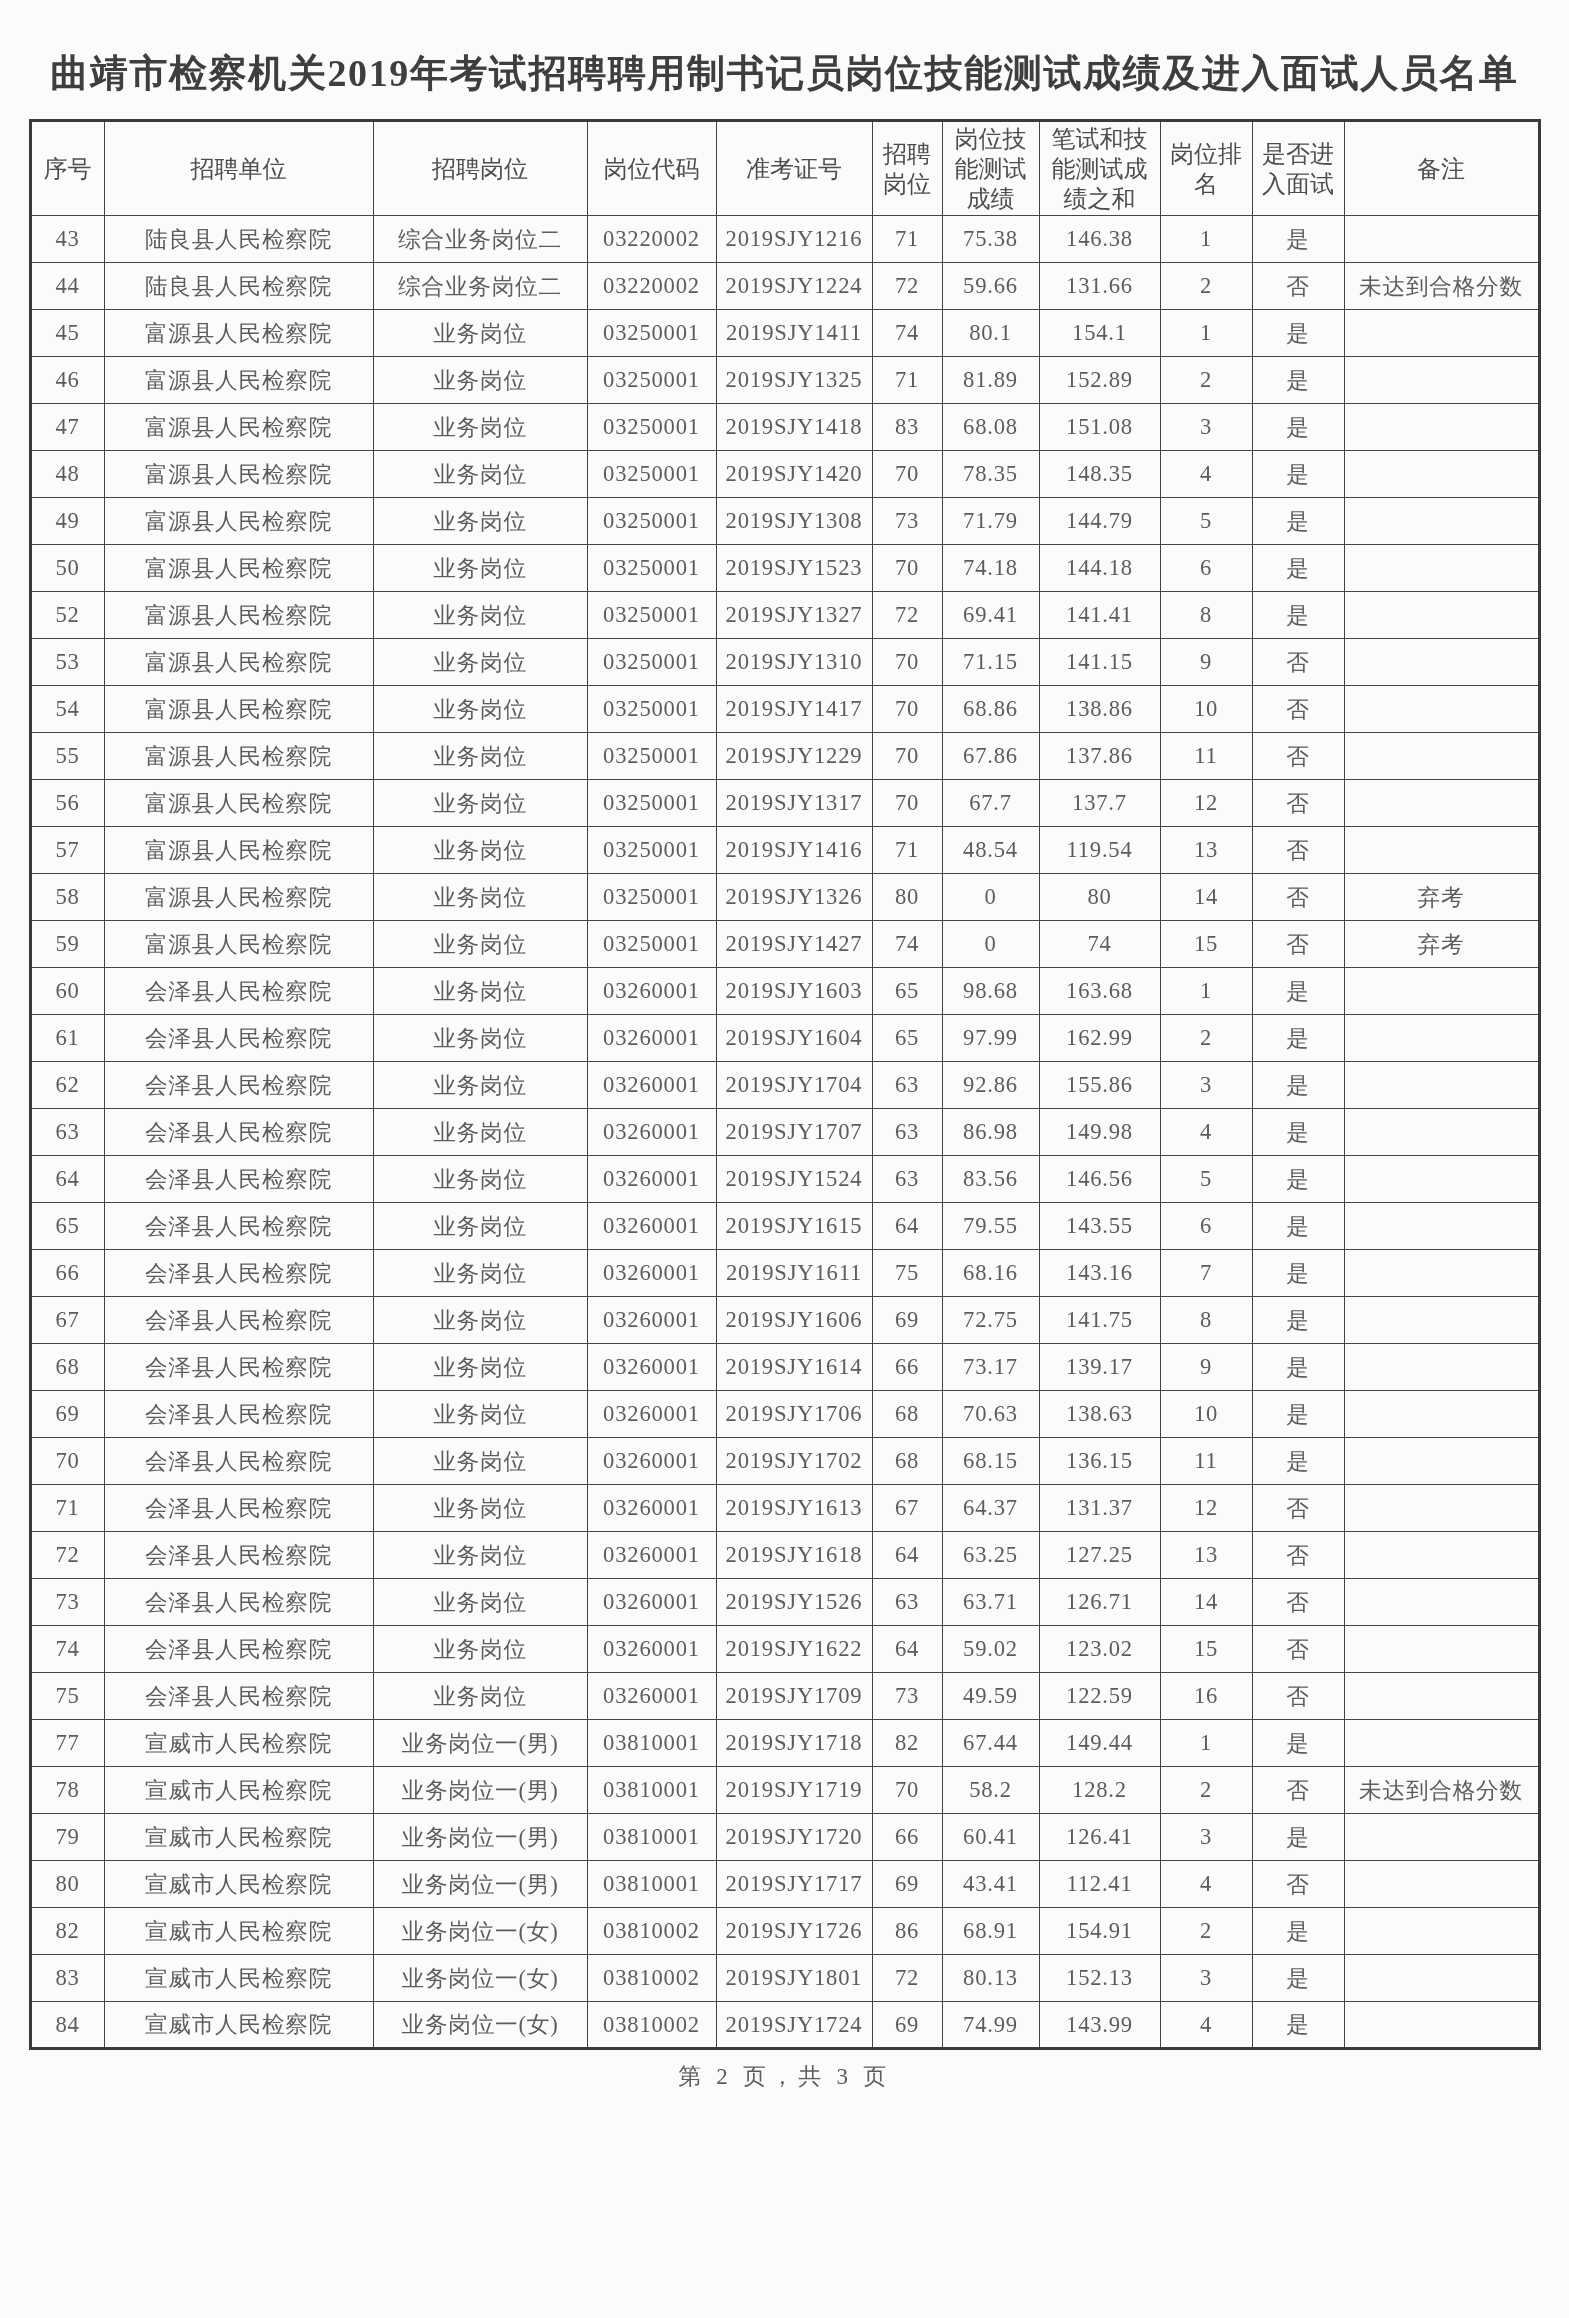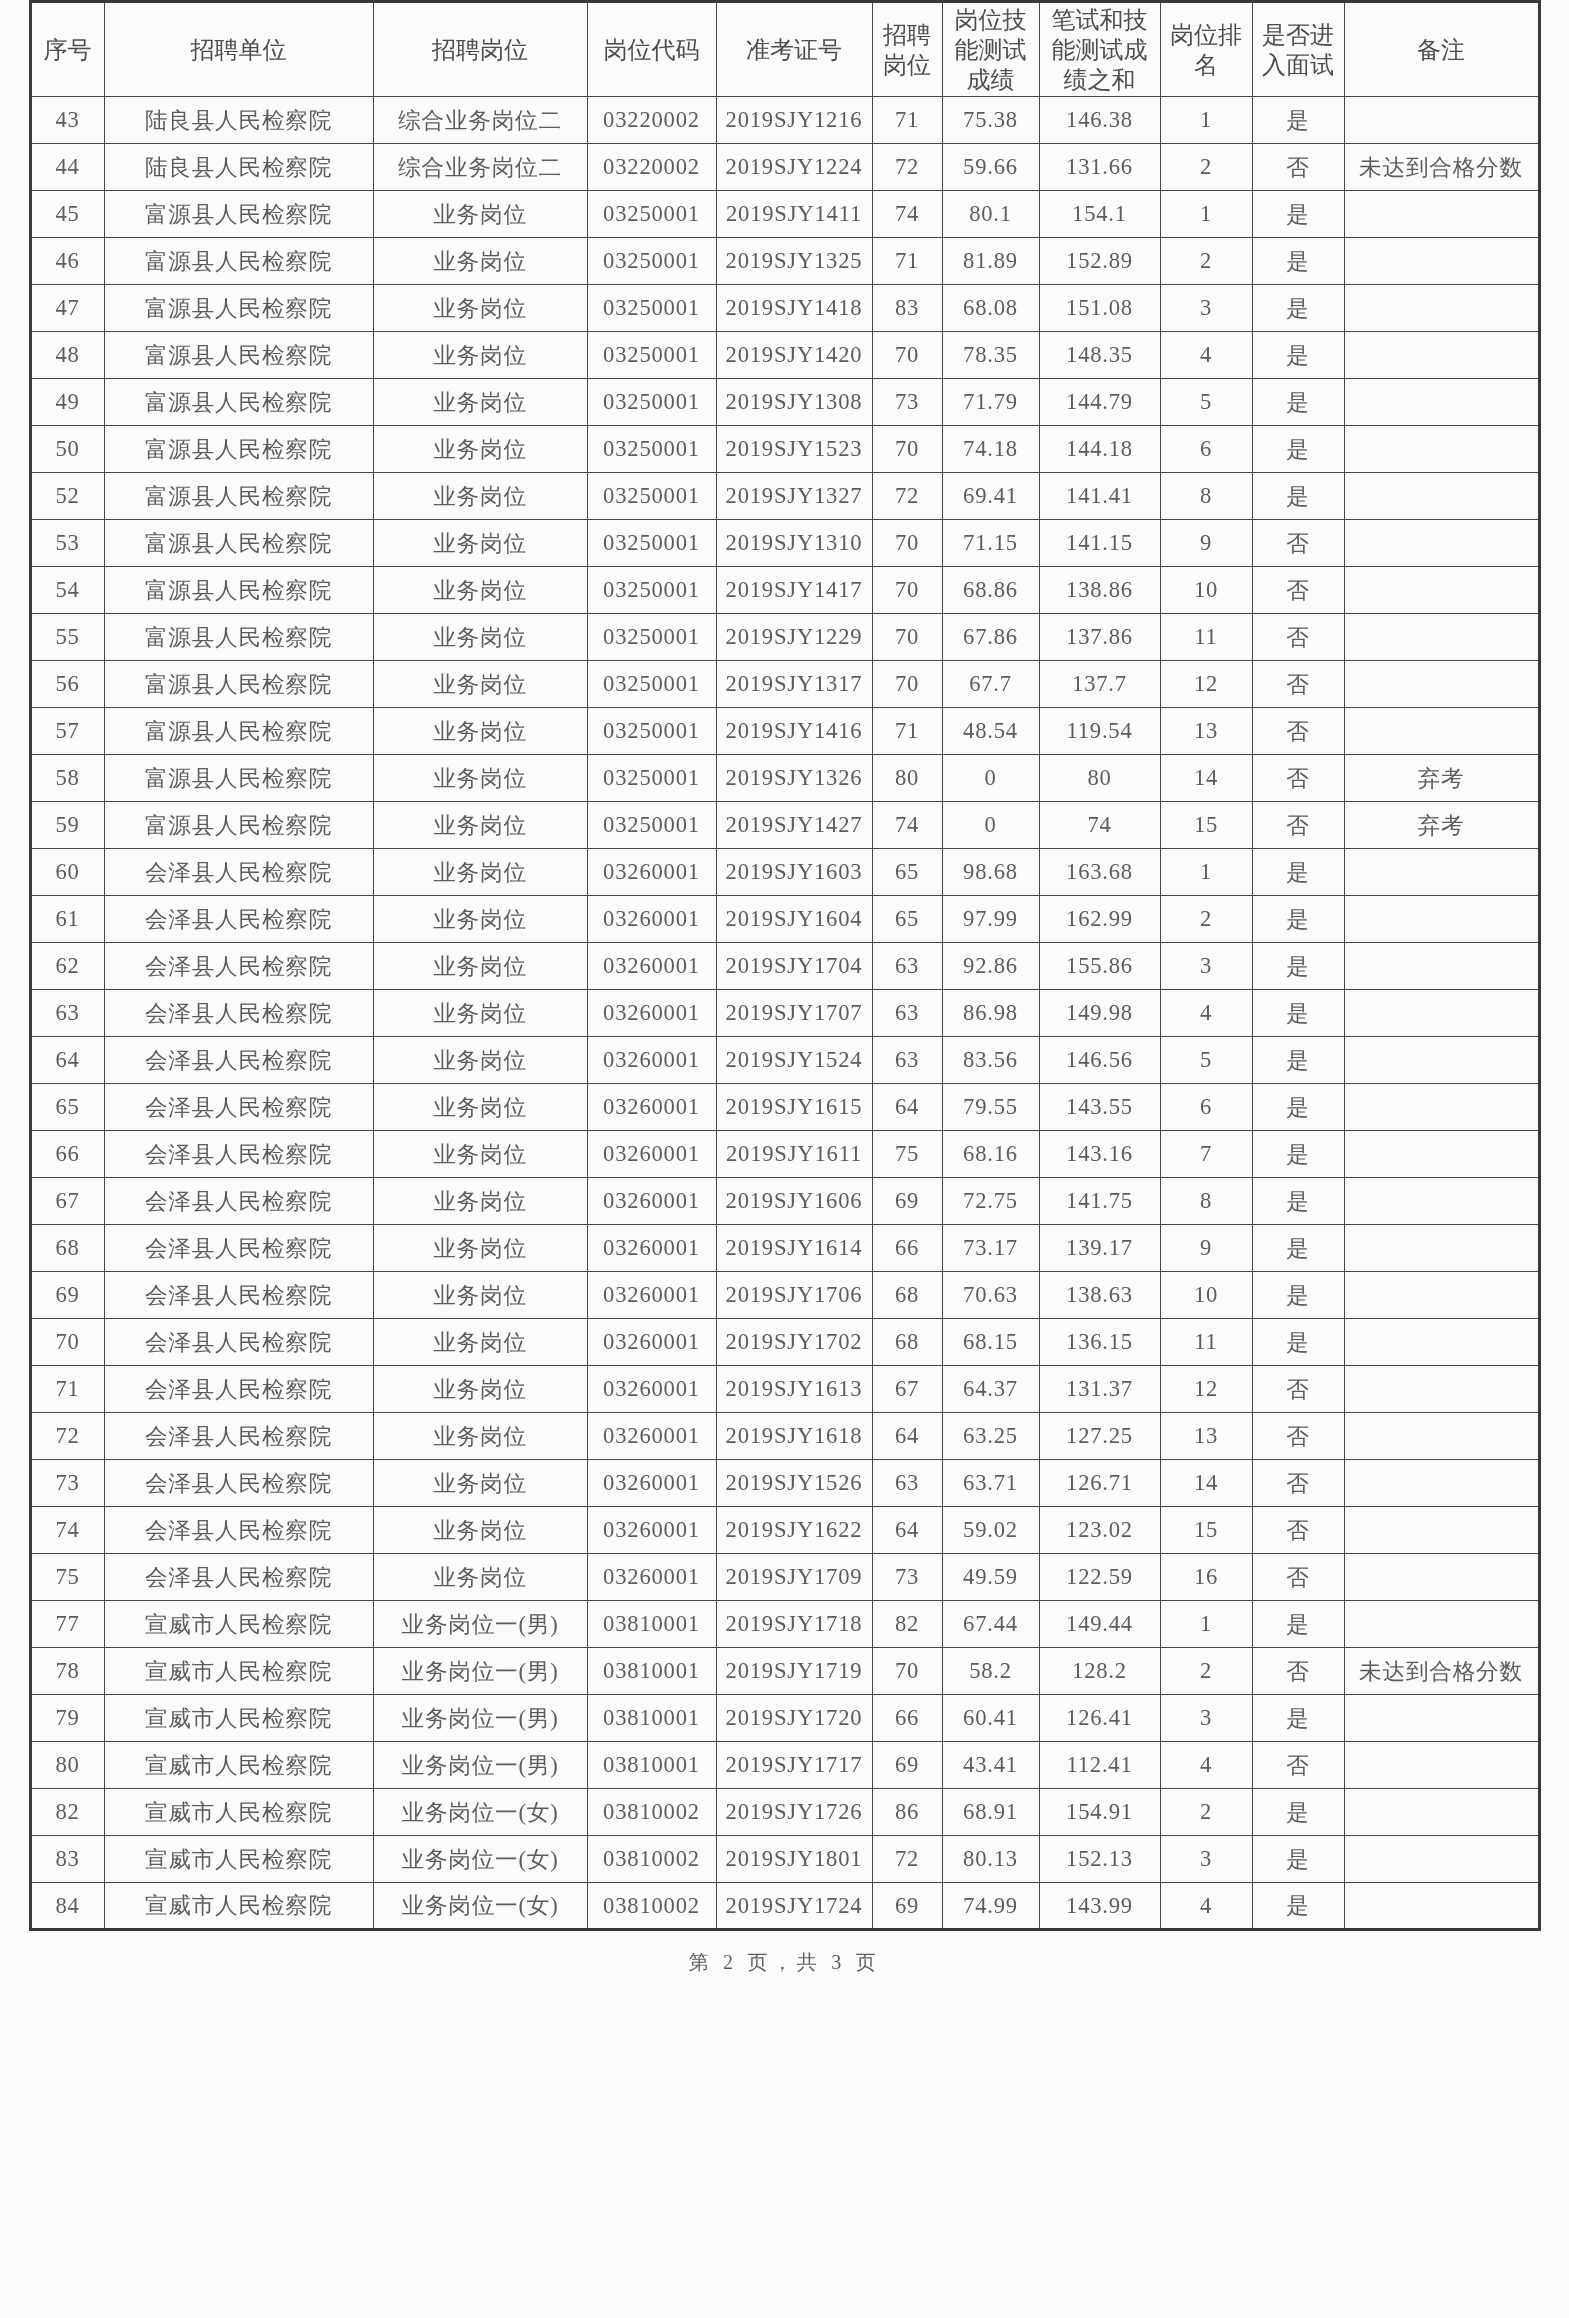--- a/index.html
+++ b/index.html
@@ -65,32 +65,33 @@
   col.c-position { width: 214px; }
   col.c-code     { width: 129px; }
   col.c-ticket   { width: 156px; }
   col.c-written  { width: 70px; }
   col.c-skill    { width: 97px; }
   col.c-total    { width: 121px; }
   col.c-rank     { width: 92px; }
   col.c-enter    { width: 92px; }
   col.c-remark   { width: 195px; }
   .page-footer {
-    margin-top: 18px;
+    margin-top: 11px;
     text-align: center;
-    font-size: 20px;
+    font-size: 23px;
     color: #5c5c5c;
     letter-spacing: 4.7px;
   }
 </style>
 </head>
 <body>
 
 <div class="sheet">
 
+  <div class="doc-title">曲靖市检察机关2019年考试招聘聘用制书记员岗位技能测试成绩及进入面试人员名单</div>
 
   <table class="results">
     <colgroup>
       <col class="c-index">
       <col class="c-unit">
       <col class="c-position">
       <col class="c-code">
       <col class="c-ticket">
       <col class="c-written">
       <col class="c-skill">

